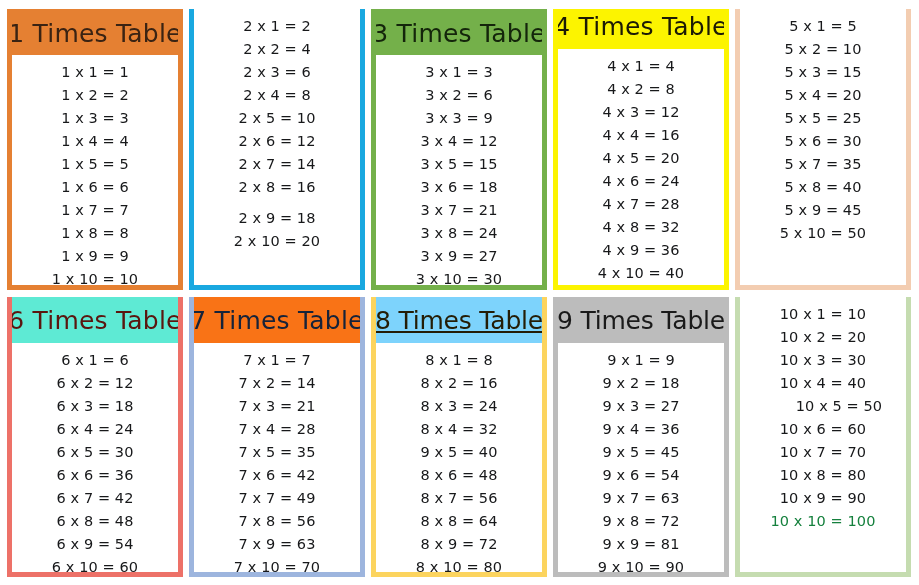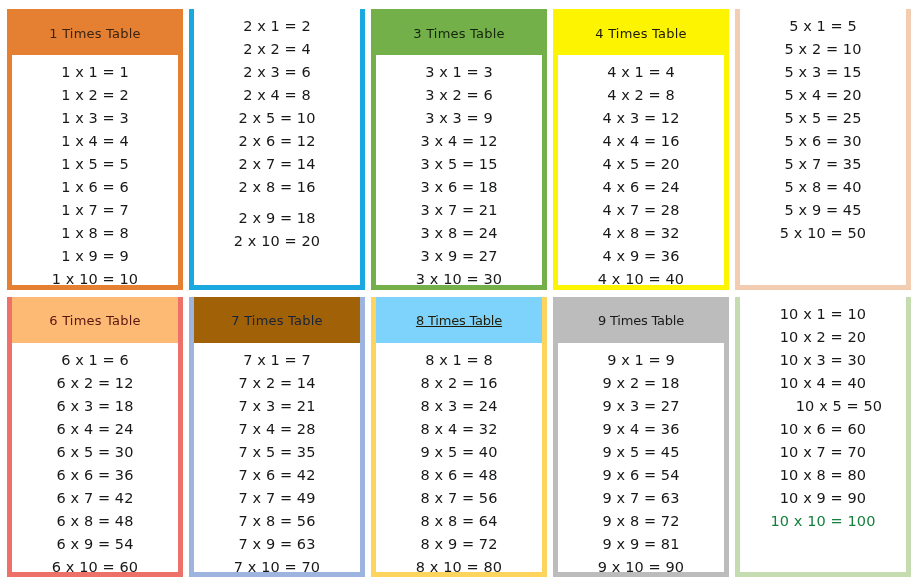--- a/index.html
+++ b/index.html
@@ -34,21 +34,21 @@
     border-style: solid;
     border-width: 5px;
     border-top-width: 0;
   }
 
   .card-header {
     flex: 0 0 44px;
     display: flex;
     align-items: center;
     justify-content: center;
-    font-size: 13px;
+    font-size: 25px;
     letter-spacing: 0.2px;
     white-space: nowrap;
     margin: 0 -5px;
     padding-top: 2px;
   }
 
   .card-body {
     flex: 1 1 auto;
     background: #ffffff;
     display: flex;
@@ -111,21 +111,21 @@
         <div class="row-line" style="color: rgb(23, 24, 26);">3 x 3 = 9</div>
         <div class="row-line" style="color: rgb(23, 24, 26);">3 x 4 = 12</div>
         <div class="row-line" style="color: rgb(23, 24, 26);">3 x 5 = 15</div>
         <div class="row-line" style="color: rgb(23, 24, 26);">3 x 6 = 18</div>
         <div class="row-line" style="color: rgb(23, 24, 26);">3 x 7 = 21</div>
         <div class="row-line" style="color: rgb(23, 24, 26);">3 x 8 = 24</div>
         <div class="row-line" style="color: rgb(23, 24, 26);">3 x 9 = 27</div>
         <div class="row-line" style="color: rgb(23, 24, 26);">3 x 10 = 30</div>
       </div>
     </div>
-    <div class="card" style="border-color: rgb(252, 244, 0);">
+    <div class="card" style="border-color: rgb(252, 244, 0); justify-content: flex-end;">
       <div class="card-header" style="background: rgb(252, 244, 0); color: rgb(28, 26, 5);">
         <span>4 Times Table</span>
       </div>
       <div class="card-body">
         <div class="row-line" style="color: rgb(23, 24, 26);">4 x 1 = 4</div>
         <div class="row-line" style="color: rgb(23, 24, 26);">4 x 2 = 8</div>
         <div class="row-line" style="color: rgb(23, 24, 26);">4 x 3 = 12</div>
         <div class="row-line" style="color: rgb(23, 24, 26);">4 x 4 = 16</div>
         <div class="row-line" style="color: rgb(23, 24, 26);">4 x 5 = 20</div>
         <div class="row-line" style="color: rgb(23, 24, 26);">4 x 6 = 24</div>
@@ -143,38 +143,38 @@
         <div class="row-line" style="color: rgb(23, 24, 26);">5 x 4 = 20</div>
         <div class="row-line" style="color: rgb(23, 24, 26);">5 x 5 = 25</div>
         <div class="row-line" style="color: rgb(23, 24, 26);">5 x 6 = 30</div>
         <div class="row-line" style="color: rgb(23, 24, 26);">5 x 7 = 35</div>
         <div class="row-line" style="color: rgb(23, 24, 26);">5 x 8 = 40</div>
         <div class="row-line" style="color: rgb(23, 24, 26);">5 x 9 = 45</div>
         <div class="row-line" style="color: rgb(23, 24, 26);">5 x 10 = 50</div>
       </div>
     </div>
     <div class="card" style="border-color: rgb(237, 113, 104);">
-      <div class="card-header" style="background: #fdba74; color: rgb(90, 22, 15);">
+      <div class="card-header" style="background: #5eead4; color: rgb(90, 22, 15);">
         <span>6 Times Table</span>
       </div>
       <div class="card-body">
         <div class="row-line" style="color: rgb(23, 24, 26);">6 x 1 = 6</div>
         <div class="row-line" style="color: rgb(23, 24, 26);">6 x 2 = 12</div>
         <div class="row-line" style="color: rgb(23, 24, 26);">6 x 3 = 18</div>
         <div class="row-line" style="color: rgb(23, 24, 26);">6 x 4 = 24</div>
         <div class="row-line" style="color: rgb(23, 24, 26);">6 x 5 = 30</div>
         <div class="row-line" style="color: rgb(23, 24, 26);">6 x 6 = 36</div>
         <div class="row-line" style="color: rgb(23, 24, 26);">6 x 7 = 42</div>
         <div class="row-line" style="color: rgb(23, 24, 26);">6 x 8 = 48</div>
         <div class="row-line" style="color: rgb(23, 24, 26);">6 x 9 = 54</div>
         <div class="row-line" style="color: rgb(23, 24, 26);">6 x 10 = 60</div>
       </div>
     </div>
     <div class="card" style="border-color: rgb(157, 181, 222);">
-      <div class="card-header" style="background: #a16207; color: rgb(22, 35, 58); align-items: center;">
+      <div class="card-header" style="background: #f97316; color: rgb(22, 35, 58); align-items: center;">
         <span>7 Times Table</span>
       </div>
       <div class="card-body">
         <div class="row-line" style="color: rgb(23, 24, 26);">7 x 1 = 7</div>
         <div class="row-line" style="color: rgb(23, 24, 26);">7 x 2 = 14</div>
         <div class="row-line" style="color: rgb(23, 24, 26);">7 x 3 = 21</div>
         <div class="row-line" style="color: rgb(23, 24, 26);">7 x 4 = 28</div>
         <div class="row-line" style="color: rgb(23, 24, 26);">7 x 5 = 35</div>
         <div class="row-line" style="color: rgb(23, 24, 26);">7 x 6 = 42</div>
         <div class="row-line" style="color: rgb(23, 24, 26);">7 x 7 = 49</div>

